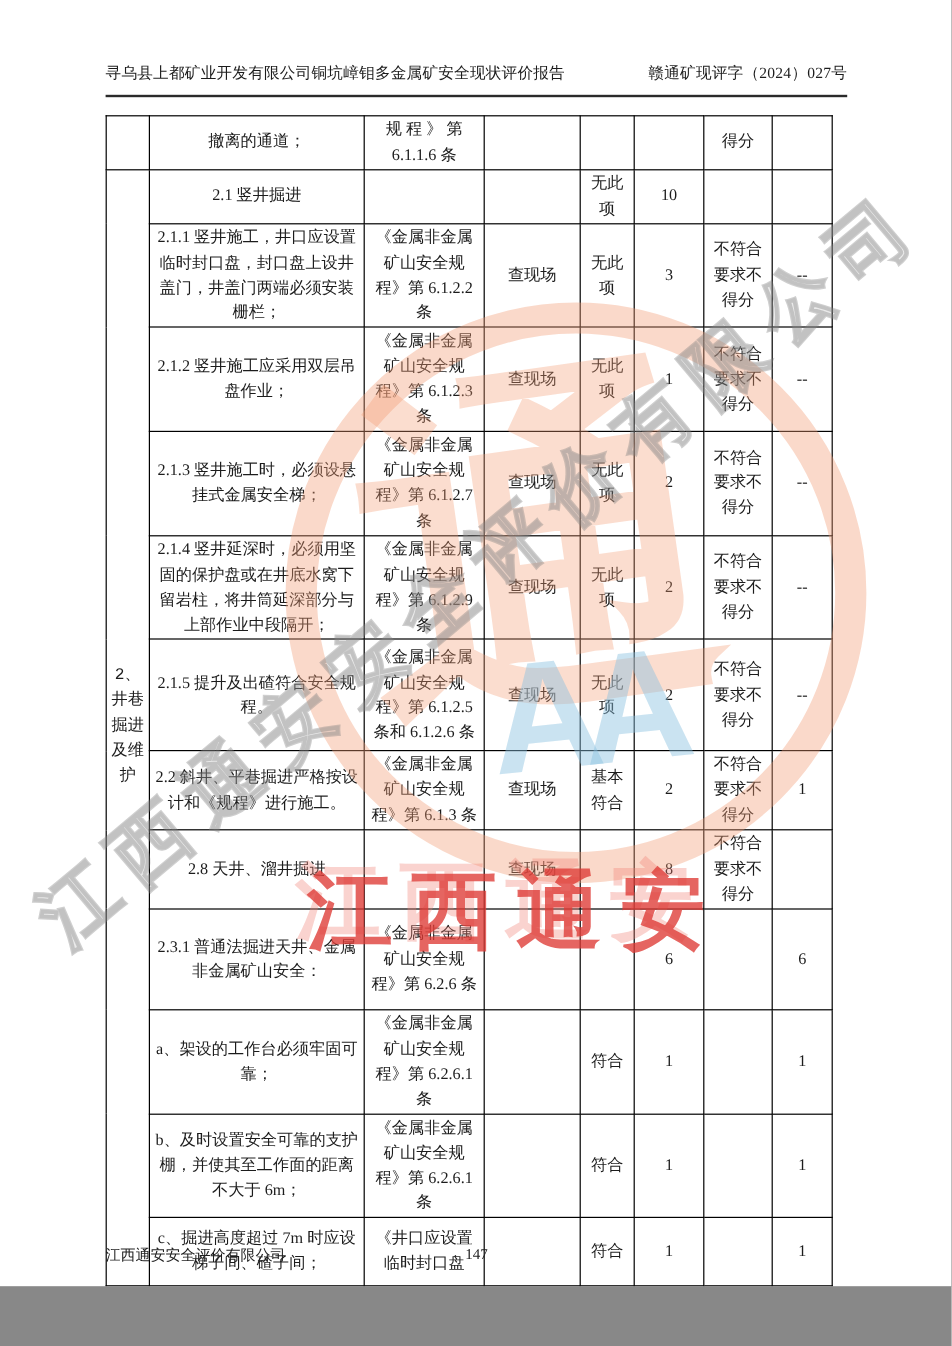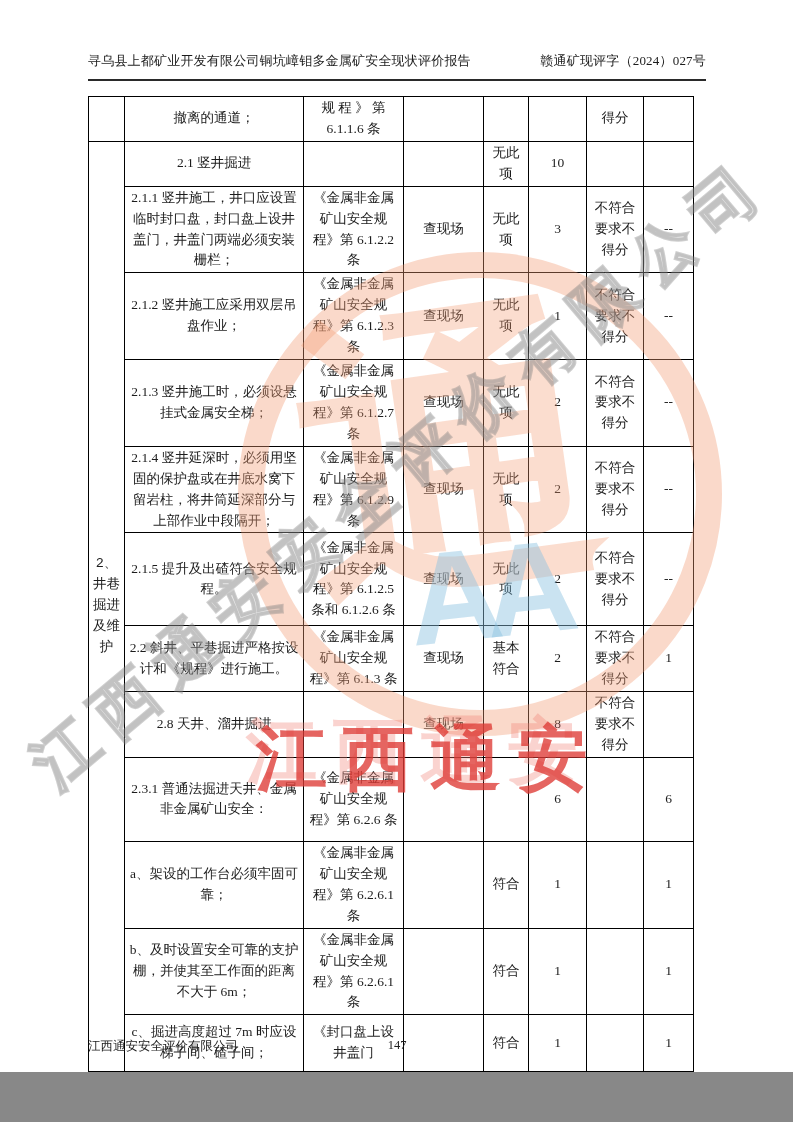--- a/index.html
+++ b/index.html
@@ -210,21 +210,21 @@
         <td class="c-item">b、及时设置安全可靠的支护棚，并使其至工作面的距离不大于 6m；</td>
         <td class="c-basis">《金属非金属矿山安全规程》第 6.2.6.1 条</td>
         <td></td>
         <td>符合</td>
         <td class="c-score">1</td>
         <td></td>
         <td class="c-score">1</td>
       </tr>
       <tr style="height:57px">
         <td class="c-item">c、掘进高度超过 7m 时应设梯子间、碴子间；</td>
-        <td class="c-basis">《封口盘上设井盖门</td>
+        <td class="c-basis">《井口应设置临时封口盘</td>
         <td></td>
         <td>符合</td>
         <td class="c-score">1</td>
         <td></td>
         <td class="c-score">1</td>
       </tr>
     </tbody>
   </table>
 
   <div class="wm">

